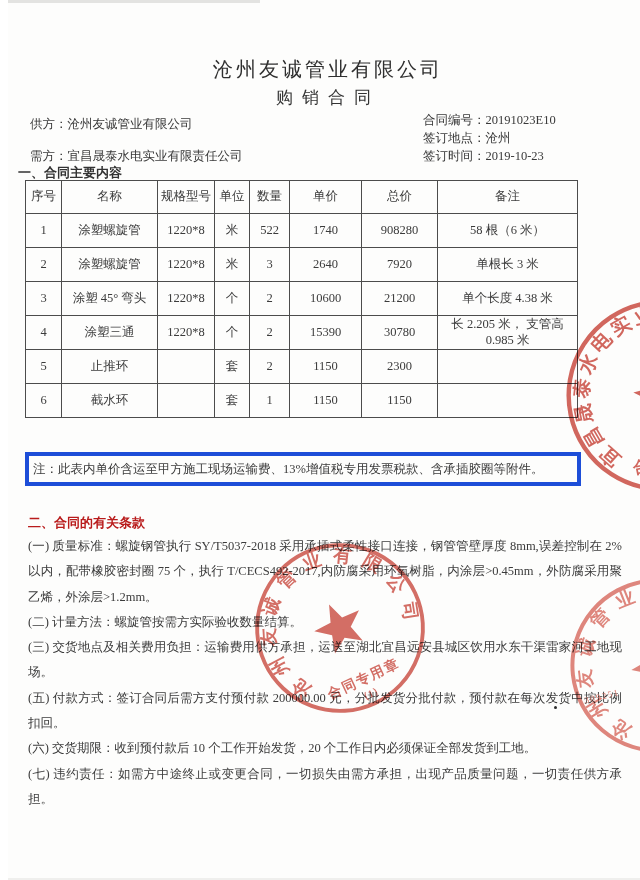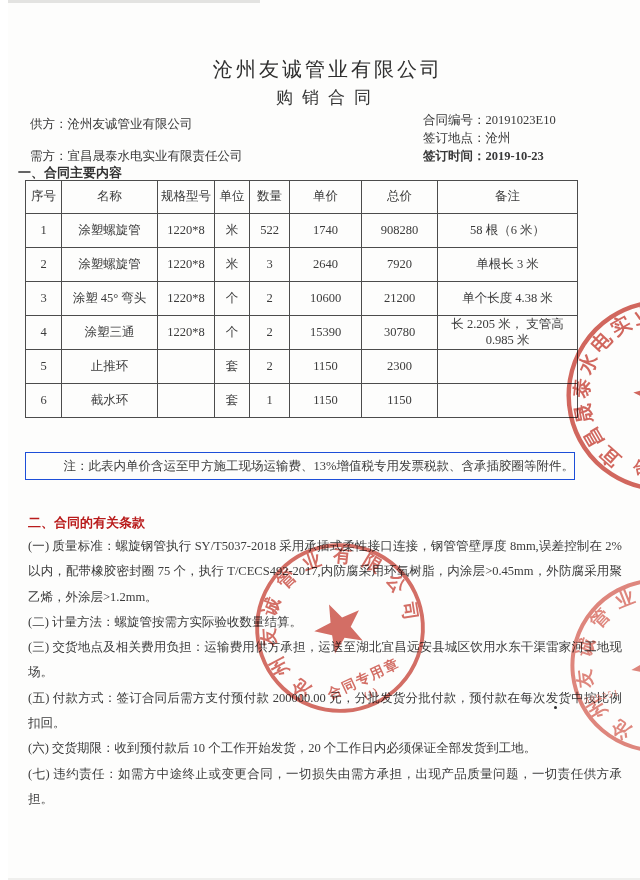--- a/index.html
+++ b/index.html
@@ -19,35 +19,35 @@
     font-size:20px;letter-spacing:3px;color:#2f2f2f;}
   .doc-subtitle{position:absolute;left:10px;top:86px;width:620px;text-align:center;
     font-size:17px;letter-spacing:9px;color:#333;}
 
   .info-line{position:absolute;font-size:12.5px;white-space:nowrap;color:#383838;}
   .supplier-line{left:22px;top:116px;}
   .buyer-line{left:22px;top:148px;}
   .info-right{left:415px;}
   .contract-no{top:112px;}
   .sign-place{top:130px;}
-  .sign-date{top:148px;font-weight:bold;}
+  .sign-date{top:148px;}
 
   .sec1-heading{position:absolute;left:10px;top:164px;font-size:13px;font-weight:600;color:#333;}
 
   table.items{position:absolute;left:17px;top:180px;width:552px;border-collapse:collapse;
     table-layout:fixed;font-size:12.5px;color:#3b3b3b;padding-left:40px;}
   table.items th,table.items td{border:1px solid #4c4c4c;text-align:center;vertical-align:middle;
     padding:1px 3px;font-weight:normal;line-height:1.25;overflow:hidden;}
   table.items thead th{height:30px;}
   table.items tbody td{height:31px;}
   tr.totals-row td{height:28px;}
   td.amount-words{letter-spacing:1px;}
 
-  .note-box{position:absolute;left:17px;top:452px;width:544px;height:26px;border:1px solid #1d4ed8;
-    font-size:12.5px;line-height:26px;padding-left:4px;white-space:nowrap;color:#3b3b3b;text-align:right;}
+  .note-box{position:absolute;left:17px;top:452px;width:544px;height:26px;border:4px solid #1d4ed8;
+    font-size:12.5px;line-height:26px;padding-left:4px;white-space:nowrap;color:#3b3b3b;}
   .attachment-line{position:absolute;left:20px;top:489px;font-size:12.5px;color:#3b3b3b;}
   .sec2-heading{position:absolute;left:20px;top:514px;font-size:13px;font-weight:600;color:#b91c1c;}
 
   .clauses{position:absolute;left:20px;top:534px;width:594px;font-size:12.5px;line-height:25.3px;
     color:#3b3b3b;text-align:justify;}
   .clauses p{margin:0;}
 
   
   .stamp{position:absolute;mix-blend-mode:multiply;pointer-events:none;z-index:20;}
   .stamp svg{display:block;}

